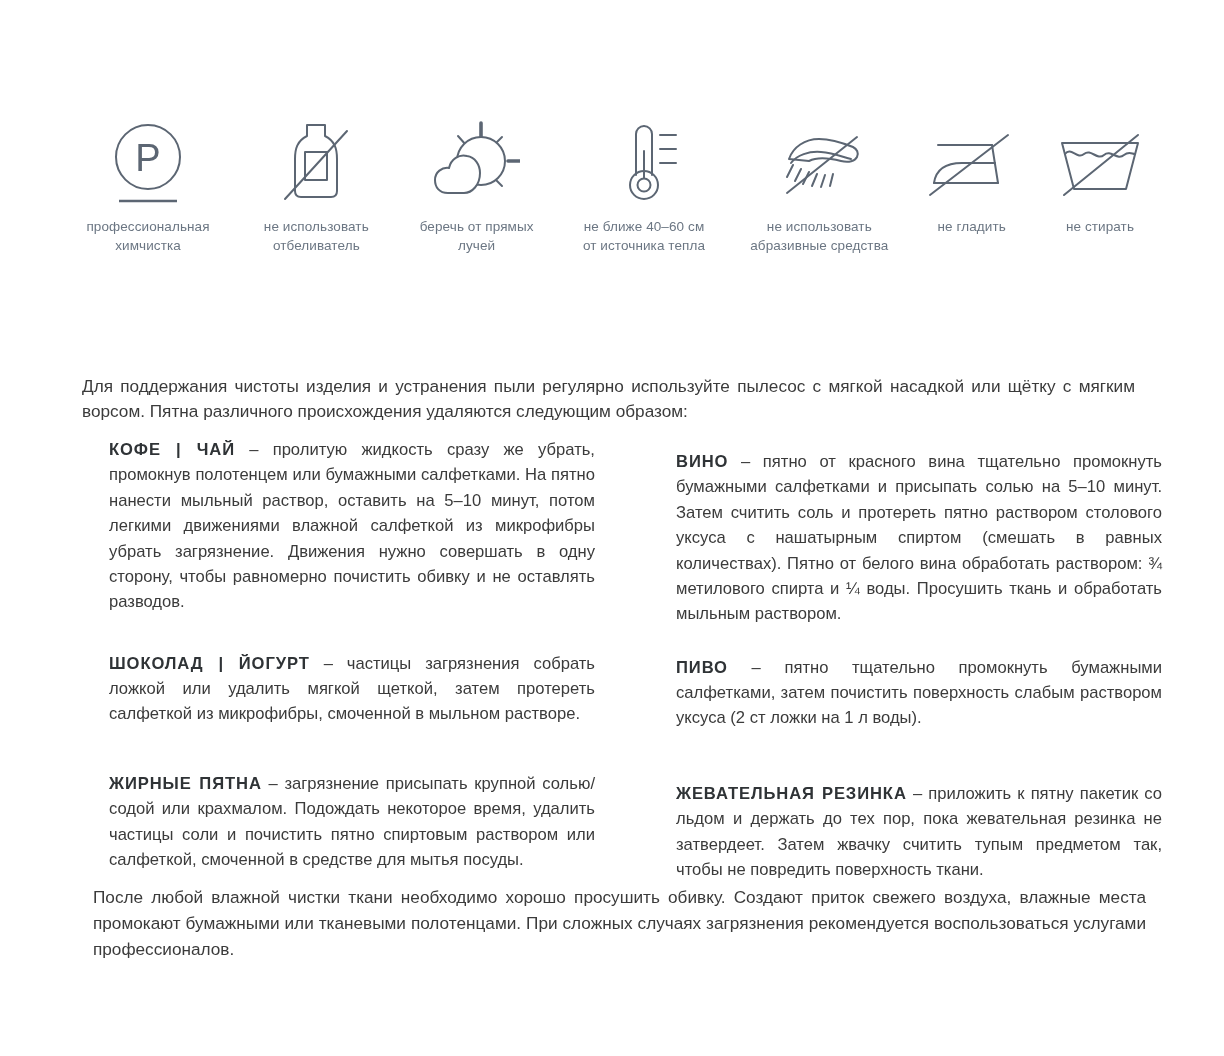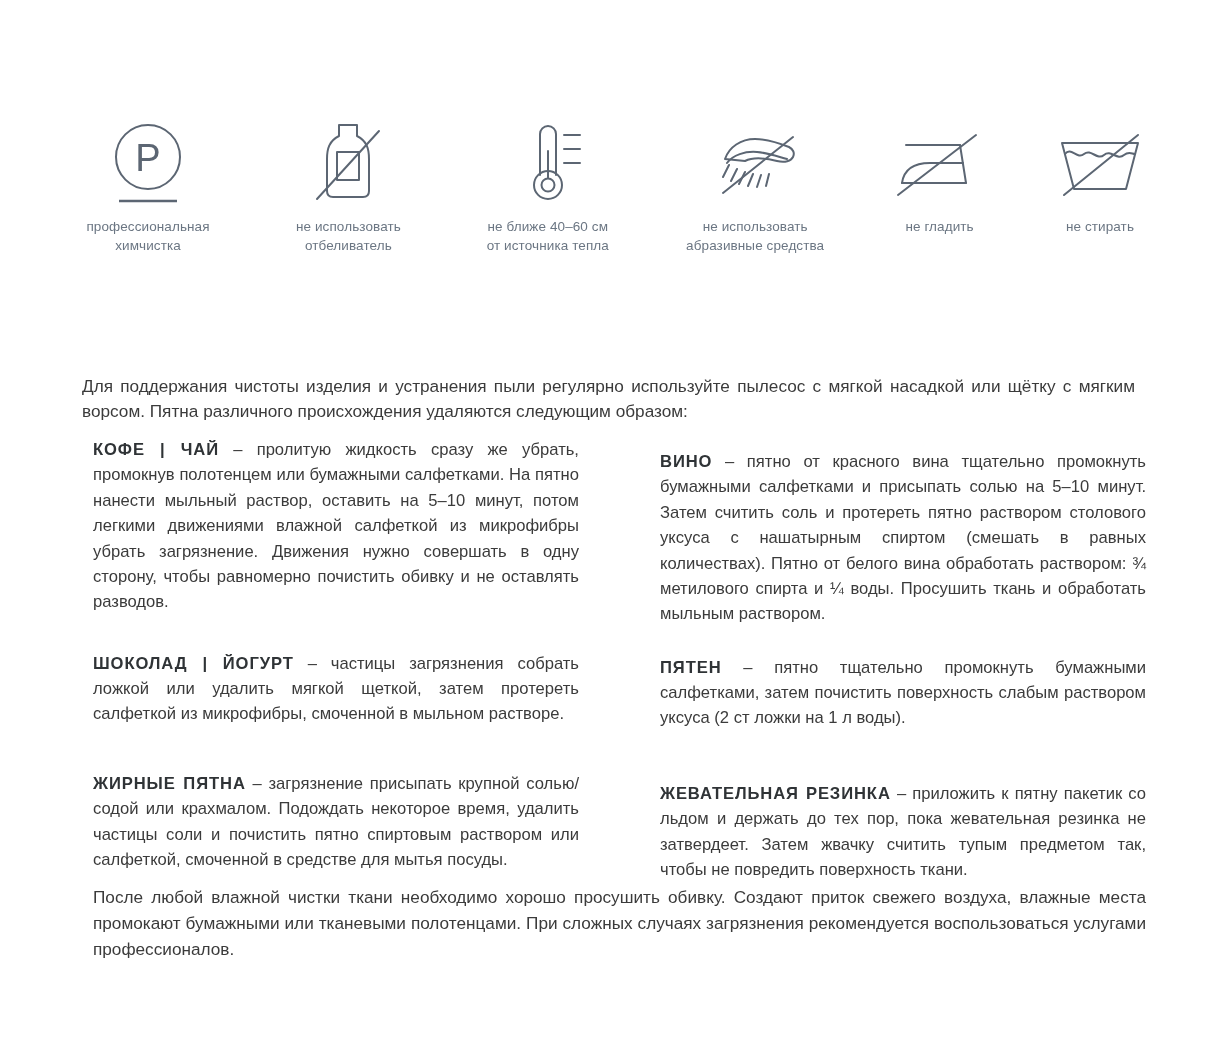--- a/index.html
+++ b/index.html
@@ -80,21 +80,21 @@
     width: 1053px;
     font-size: 17.2px;
     line-height: 1.47;
     color: #3b3b3b;
     text-align: justify;
     margin: 0;
   }
 
   .columns {
     position: absolute;
-    left: 93px;
+    left: 109px;
     top: 437px;
     width: 1053px;
     display: flex;
     gap: 81px;
   }
   .col { width: 500px; }
 
   .section { margin-bottom: 26px; }
   .section p {
     margin: 0;
@@ -155,20 +155,37 @@
             <path d="M30 4 L48 4 L48 15 C58 20 60 28 60 38 L60 70 C60 74 58 76 54 76 L24 76 C20 76 18 74 18 70 L18 38 C18 28 20 20 30 15 Z"></path>
             <rect x="28" y="31" width="22" height="28"></rect>
             <line x1="8" y1="78" x2="70" y2="10"></line>
           </g>
         </svg>
       </div>
       <div class="icon-caption">не использовать
 отбеливатель</div>
     </div>
 
+    <div class="icon-cell c3">
+      <div class="icon-glyph">
+        <svg width="86" height="86" viewBox="0 0 86 86">
+          <g fill="none" stroke="#5c6673" stroke-width="2" stroke-linecap="round">
+            <line x1="47" y1="2" x2="47" y2="16" stroke-width="3.6"></line>
+            <line x1="74" y1="40" x2="86" y2="40" stroke-width="3.6"></line>
+            <line x1="24" y1="15" x2="32" y2="24"></line>
+            <line x1="68" y1="16" x2="60" y2="24"></line>
+            <line x1="68" y1="65" x2="60" y2="57"></line>
+            <circle cx="47" cy="40" r="24" fill="#ffffff"></circle>
+            <path d="M14 72 C5 72 1 66 1 59 C1 51 8 46 15 47 C17 38 25 33 33 35 C41 36 46 44 46 52 C46 64 38 72 30 72 Z" fill="#ffffff"></path>
+          </g>
+        </svg>
+      </div>
+      <div class="icon-caption">беречь от прямых
+лучей</div>
+    </div>
 
     <div class="icon-cell c4">
       <div class="icon-glyph">
         <svg width="80" height="86" viewBox="0 0 80 86">
           <g fill="none" stroke="#5c6673" stroke-width="2" stroke-linecap="round">
             <path d="M32 54 L32 13 A8 8 0 0 1 48 13 L48 54"></path>
             <circle cx="40" cy="64" r="14"></circle>
             <circle cx="40" cy="64" r="6.5"></circle>
             <line x1="40" y1="30" x2="40" y2="57"></line>
             <line x1="56" y1="14" x2="72" y2="14"></line>
@@ -250,21 +267,21 @@
     </div>
 
     <div class="col col-right">
       <div class="section s1">
         <p>
           <span class="term">ВИНО</span><span> – пятно от красного вина тщательно промокнуть бумажными салфетками и присыпать солью на 5–10 минут. Затем считить соль и протереть пятно раствором столового уксуса с нашатырным спиртом (смешать в равных количествах). Пятно от белого вина обработать раствором: ¾ метилового спирта и ¼ воды. Просушить ткань и обработать мыльным раствором.</span>
         </p>
       </div>
       <div class="section s2">
         <p>
-          <span class="term">ПЯТЕН</span><span> – пятно тщательно промокнуть бумажными салфетками, затем почистить поверхность слабым раствором уксуса (2 ст ложки на 1 л воды).</span>
+          <span class="term">ПИВО</span><span> – пятно тщательно промокнуть бумажными салфетками, затем почистить поверхность слабым раствором уксуса (2 ст ложки на 1 л воды).</span>
         </p>
       </div>
       <div class="section s3">
         <p>
           <span class="term">ЖЕВАТЕЛЬНАЯ РЕЗИНКА</span><span> – приложить к пятну пакетик со льдом и держать до тех пор, пока жевательная резинка не затвердеет. Затем жвачку считить тупым предметом так, чтобы не повредить поверхность ткани.</span>
         </p>
       </div>
     </div>
 
   </div>

